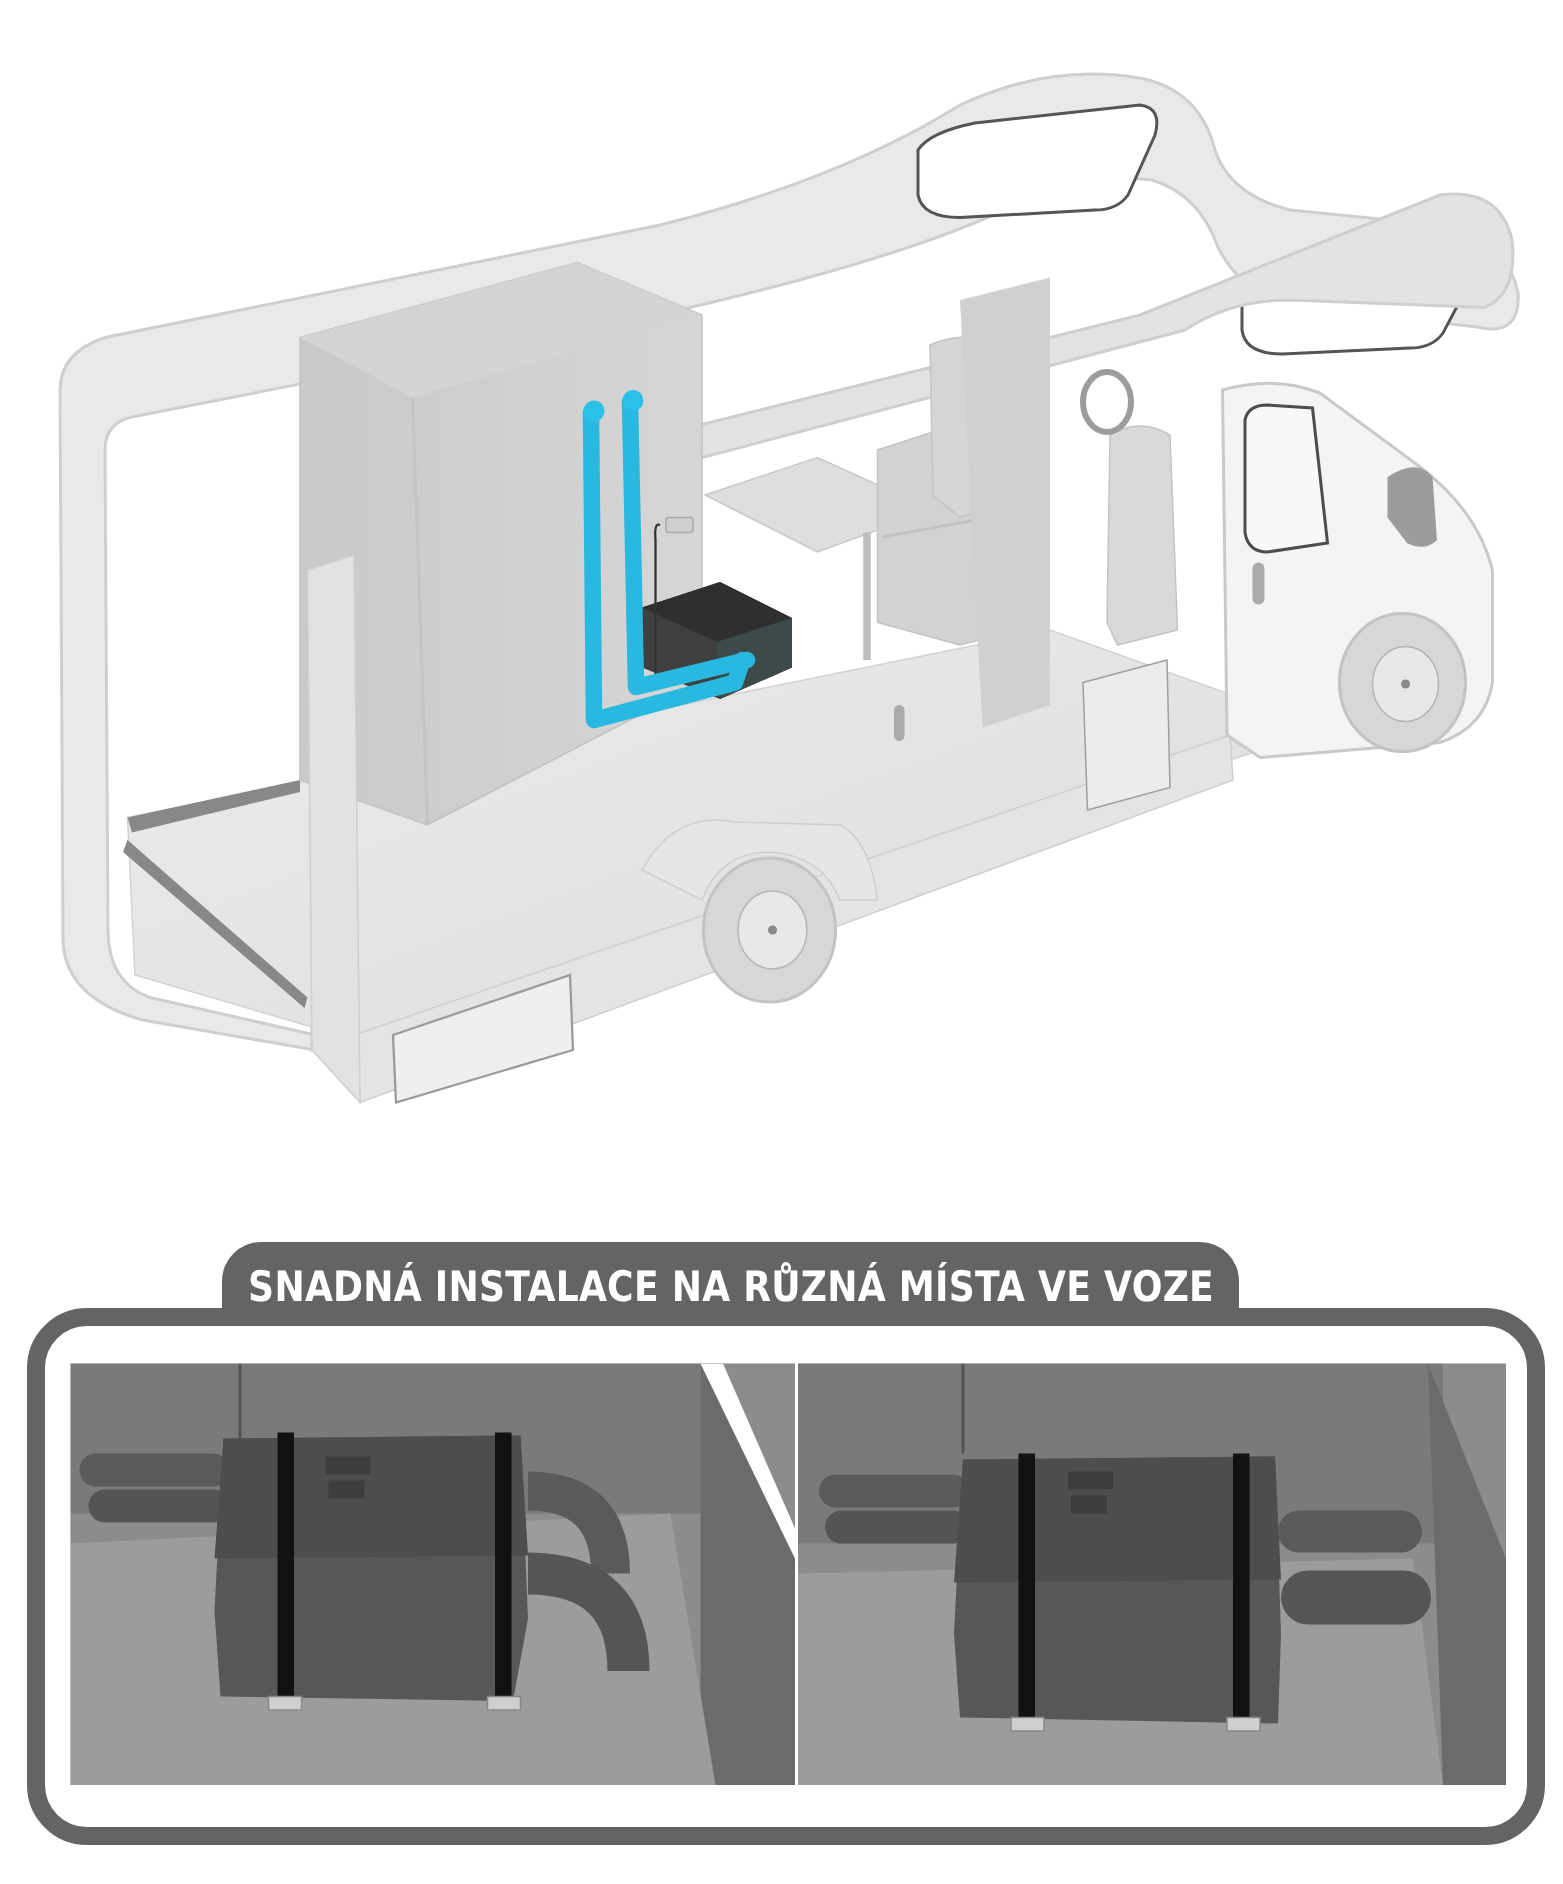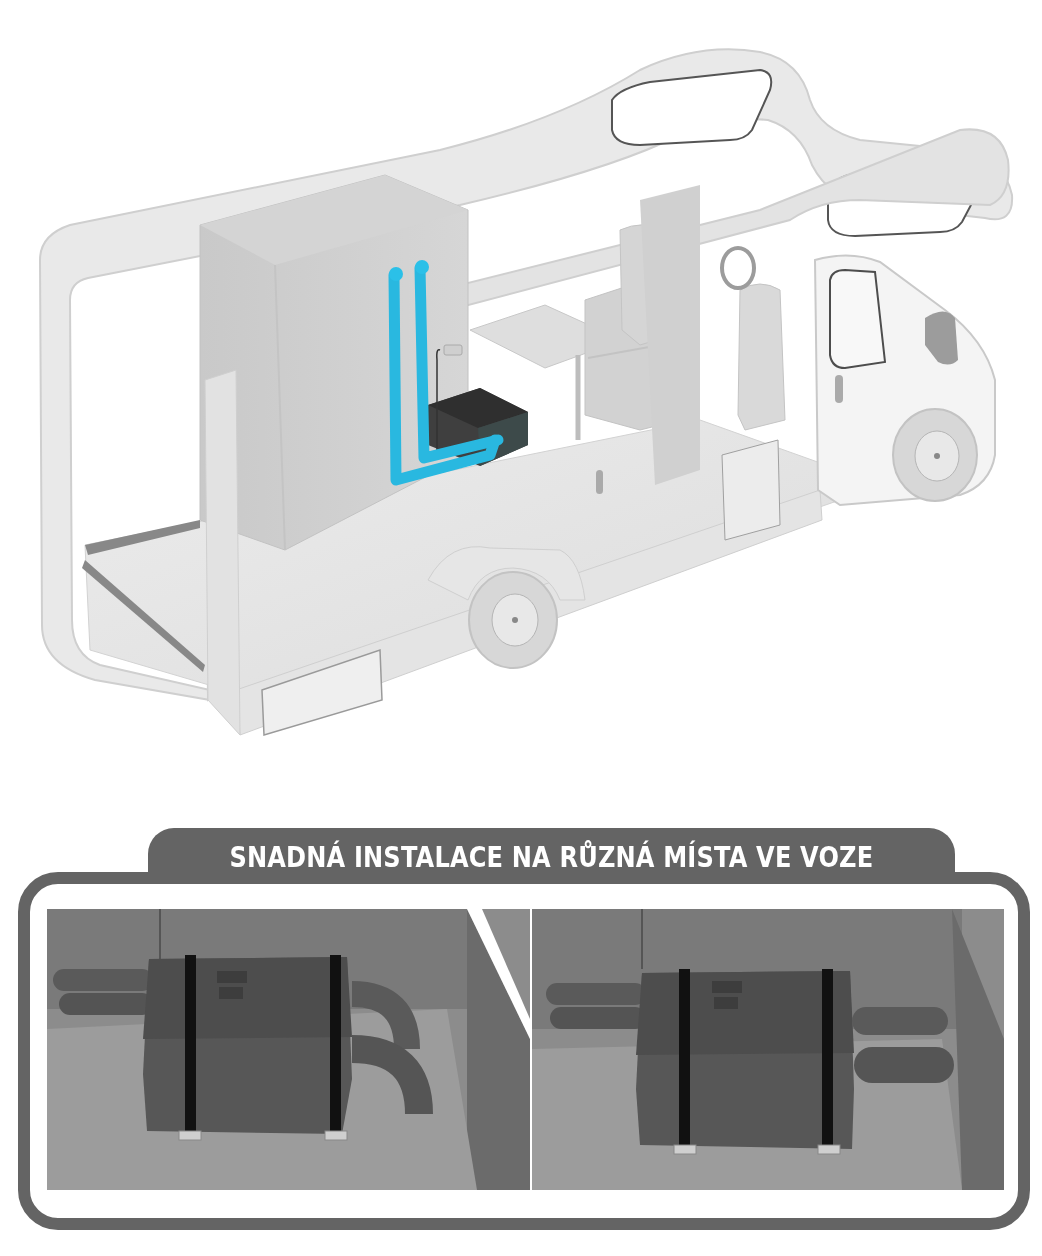--- a/index.html
+++ b/index.html
@@ -4,21 +4,21 @@
   <style>
     html, body { margin: 0; padding: 0; background: #ffffff; }
     body { width: 1042px; height: 1256px; position: relative; overflow: hidden;
            font-family: "Liberation Sans", "DejaVu Sans", sans-serif; }
     .hero { position: absolute; left: 0; top: 0; width: 1042px; height: 780px; }
     .hero svg { width: 1042px; height: 780px; display: block; }
 
     .frame { position: absolute; left: 18px; top: 872px; width: 1012px; height: 358px;
              border: 12px solid #646464; border-radius: 40px; box-sizing: border-box;
              background: #ffffff; }
-    .tab { position: absolute; left: 148px; top: 828px; width: 807px; height: 58px;
+    .tab { position: absolute; left: 148px; top: 828px; width: 678px; height: 58px;
            background: #646464; border-radius: 26px 26px 0 0; display: flex;
            align-items: center; justify-content: center; }
     .tab-title { color: #ffffff; font-weight: 700; font-size: 28px; letter-spacing: 0.2px;
                  font-family: "DejaVu Sans", "Liberation Sans", sans-serif; transform: scaleX(0.86); white-space: nowrap; }
 
     .panel { position: absolute; top: 909px; height: 281px; overflow: hidden; background: #8a8a8a; }
     .panel-left { left: 47px; width: 483px; }
     .panel-right { left: 532px; width: 472px; }
     .panel svg { width: 100%; height: 100%; display: block; }
   </style>

